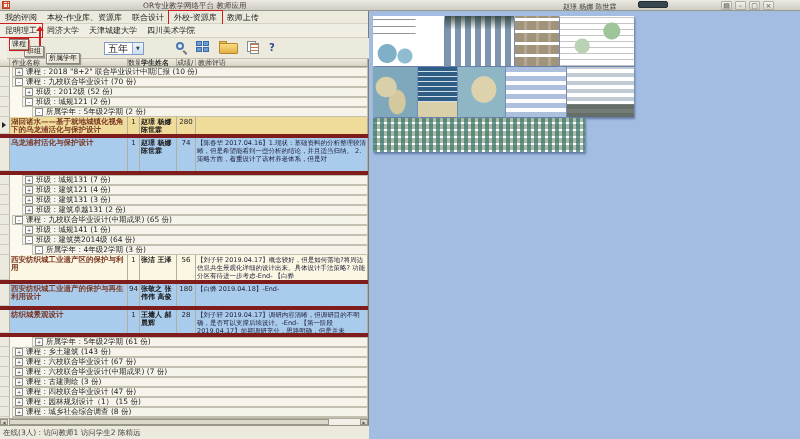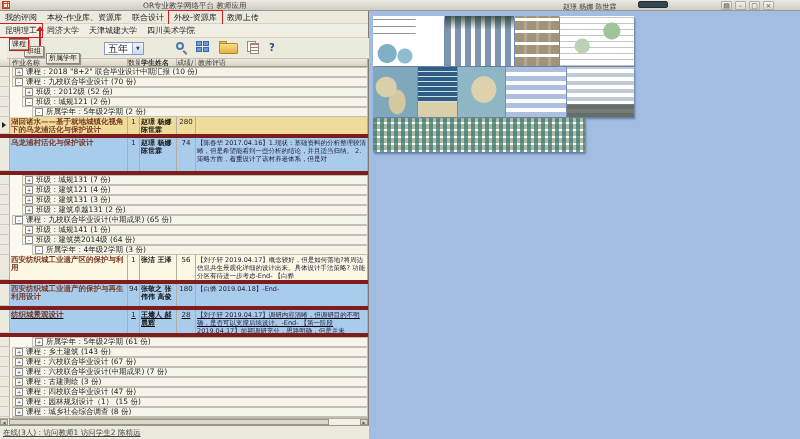--- a/index.html
+++ b/index.html
@@ -80,21 +80,21 @@
   .hl-yellow{background:#efdc9b;}
   .hl-blue{background:#a9cbec;}
   .hl-cream{background:#fcf7e2;}
 
   
   .hscroll{position:absolute;left:0;top:407px;width:368px;height:7px;background:#f1efe7;border-top:1px solid #b0ada0;}
   .hscroll .larr,.hscroll .rarr{position:absolute;top:0;width:8px;height:6px;background:#ddd9cc;border:1px solid #9a978a;font-size:4px;line-height:5px;text-align:center;color:#555;}
   .hscroll .larr{left:0;}
   .hscroll .rarr{right:0;}
   .hscroll .thumb{position:absolute;left:9px;top:0;width:320px;height:6px;background:#dcd8ca;border:1px solid #9a978a;}
-  .statusbar{position:absolute;left:0;top:414px;width:369px;height:14px;background:#eceadd;border-top:1px solid #9a978a;font-size:7.5px;line-height:13px;color:#444;padding-left:3px;white-space:nowrap;overflow:hidden;text-decoration:underline;}
+  .statusbar{position:absolute;left:0;top:414px;width:369px;height:14px;background:#eceadd;border-top:1px solid #9a978a;font-size:7.5px;line-height:13px;color:#444;padding-left:3px;white-space:nowrap;overflow:hidden;}
 
   
   .right-panel{position:absolute;left:369px;top:11px;width:431px;height:428px;background:#a3bde2;overflow:hidden;}
   .board{position:absolute;background:#fff;box-shadow:1px 2px 2px rgba(20,40,90,.45);overflow:hidden;}
   .tex{position:absolute;inset:0;}
   .bA1 .tex{background:radial-gradient(circle at 20% 75%, #7fb0c8 0 9px, transparent 10px),radial-gradient(circle at 45% 80%, #8fbcd0 0 7px, transparent 8px),repeating-linear-gradient(0deg, rgba(60,60,60,.55) 0 1px, transparent 1px 7px);background-size:100% 100%,100% 100%,60% 36%;background-repeat:no-repeat;}
   .bA2 .tex{background:linear-gradient(rgba(40,60,50,.8), transparent 28%),repeating-linear-gradient(90deg,#7d96ad 0 6px,#fff 6px 10px);}
   .bA3 .tex{background:repeating-linear-gradient(0deg, rgba(150,130,100,.7) 0 9px, #fff 9px 12px),repeating-linear-gradient(90deg, rgba(110,130,90,.5) 0 9px, transparent 9px 12px);}
   .bA4 .tex{background:radial-gradient(circle at 70% 30%, #9ec49a 0 8px, transparent 9px),radial-gradient(circle at 30% 60%, #b9d2b4 0 7px, transparent 8px),repeating-linear-gradient(0deg, rgba(90,90,90,.35) 0 1px, transparent 1px 6px);}
   .bB1 .tex{background:radial-gradient(ellipse at 30% 40%, #d9cfa8 0 10px, transparent 11px),radial-gradient(ellipse at 55% 70%, #d3c89e 0 8px, transparent 9px),#7fa8bc;}
@@ -311,21 +311,21 @@
           <div class="c-comment">【刘子轩 2019.04.17】概念较好，但是如何落地?将周边信息共生景观化详细的设计出来。具体设计手法策略? 功能分区有待进一步考虑-End- 【白骅</div>
         </div>
         <div class="trow work hl-blue" style="height: 26px;">
           <div class="gut"></div>
           <div class="c-name">西安纺织城工业遗产的保护与再生利用设计</div>
           <div class="c-count">94</div>
           <div class="c-students">张敬之 张伟伟 高俊</div>
           <div class="c-grade">180</div>
           <div class="c-comment">【白骅 2019.04.18】-End-</div>
         </div>
-        <div class="trow work hl-blue" style="height: 27px; text-decoration: underline;">
+        <div class="trow work hl-blue" style="height: 27px;">
           <div class="gut"></div>
           <div class="c-name">纺织城景观设计</div>
           <div class="c-count">1</div>
           <div class="c-students">王墉人 郝晨辉</div>
           <div class="c-grade">28</div>
           <div class="c-comment">【刘子轩 2019.04.17】调研内容清晰，但调研目的不明确，是否可以支撑后续设计。-End- 【第一阶段 2019.04.17】前期调研充分，思路明确，但是并未</div>
         </div>
         <div class="trow grp lv2">
           <div class="gut"></div>
           <div class="gband">

